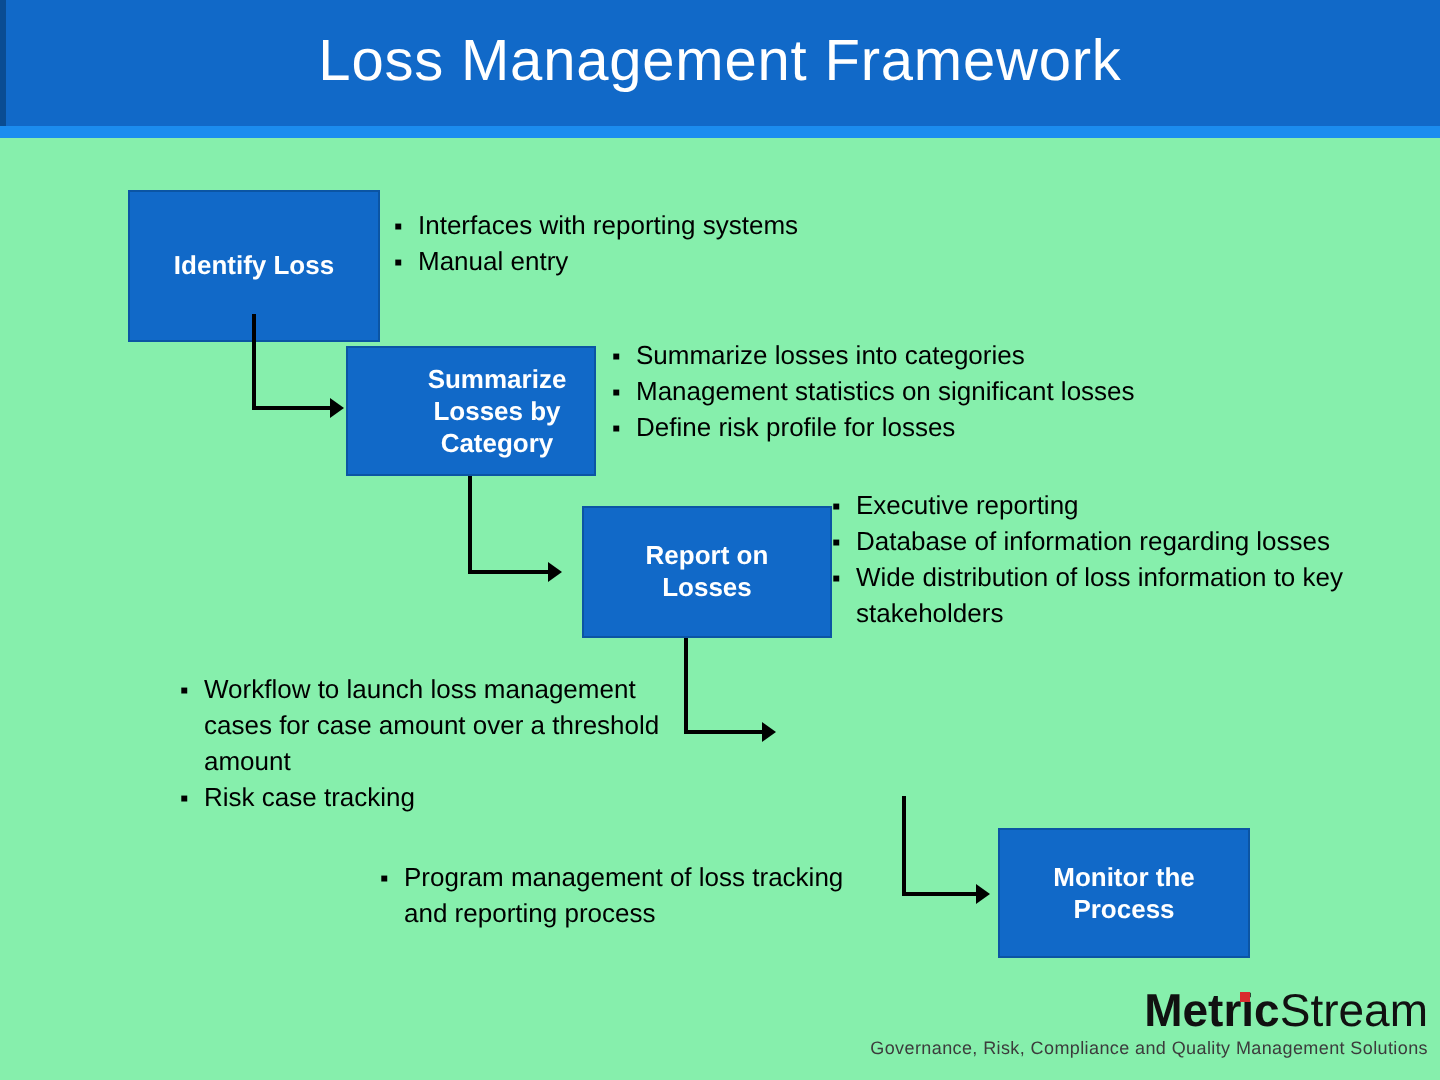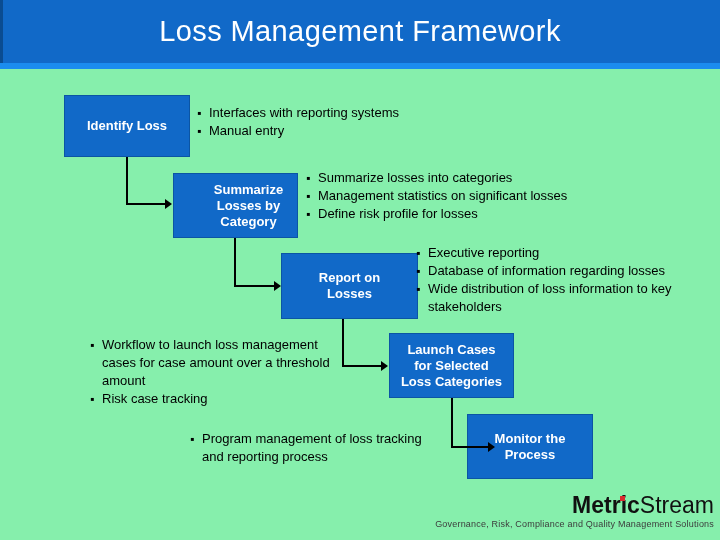--- a/index.html
+++ b/index.html
@@ -21,25 +21,25 @@
   .accent-stripe { position:absolute; left:0; top:63px; width:720px; height:6px; background:#1b8cef; }
 
   
   .flow-box {
     position:absolute; box-sizing:border-box;
     background:#1169c8; border:1px solid #0b55a4;
     color:#ffffff; font-weight:bold; font-size:13px; line-height:16px;
     display:flex; align-items:center; justify-content:center;
     text-align:center; white-space:pre-line; padding:4px 6px;
   }
-  #box-1 { left:64px;  top:95px;  width:126px; height:62px; }
+  #box-1 { left:64px;  top:95px;  width:126px; height:76px; }
   #box-2 { left:173px; top:173px; width:125px; height:65px;padding-left:32px; }
-  #box-3 { left:281px; top:253px; width:137px; height:66px; }
+  #box-3 { left:291px; top:253px; width:125px; height:66px; }
   #box-4 { left:389px; top:333px; width:125px; height:65px; }
-  #box-5 { left:467px; top:414px; width:126px; height:65px; }
+  #box-5 { left:499px; top:414px; width:126px; height:65px; }
 
   
   .conn { position:absolute; background:#000000; }
   .arrow {
     position:absolute; width:0; height:0;
     border-top:5px solid transparent; border-bottom:5px solid transparent;
     border-left:7px solid #000000;
   }
   #c1-v { left:126px; top:157px; width:2px; height:48px; }
   #c1-h { left:126px; top:203px; width:40px; height:2px; }
@@ -85,23 +85,20 @@
   </div>
   <div class="left-edge"></div>
   <div class="accent-stripe"></div>
 
   <div class="flow-box" id="box-1">Identify Loss</div>
   <div class="flow-box" id="box-2">Summarize
 Losses by
 Category</div>
   <div class="flow-box" id="box-3">Report on
 Losses</div>
-  <div class="flow-box" id="box-4">Launch Cases
-for Selected
-Loss Categories</div>
   <div class="flow-box" id="box-5">Monitor the
 Process</div>
 
   <div class="conn" id="c1-v"></div>
   <div class="conn" id="c1-h"></div>
   <div class="arrow" id="c1-a"></div>
 
   <div class="conn" id="c2-v"></div>
   <div class="conn" id="c2-h"></div>
   <div class="arrow" id="c2-a"></div>

